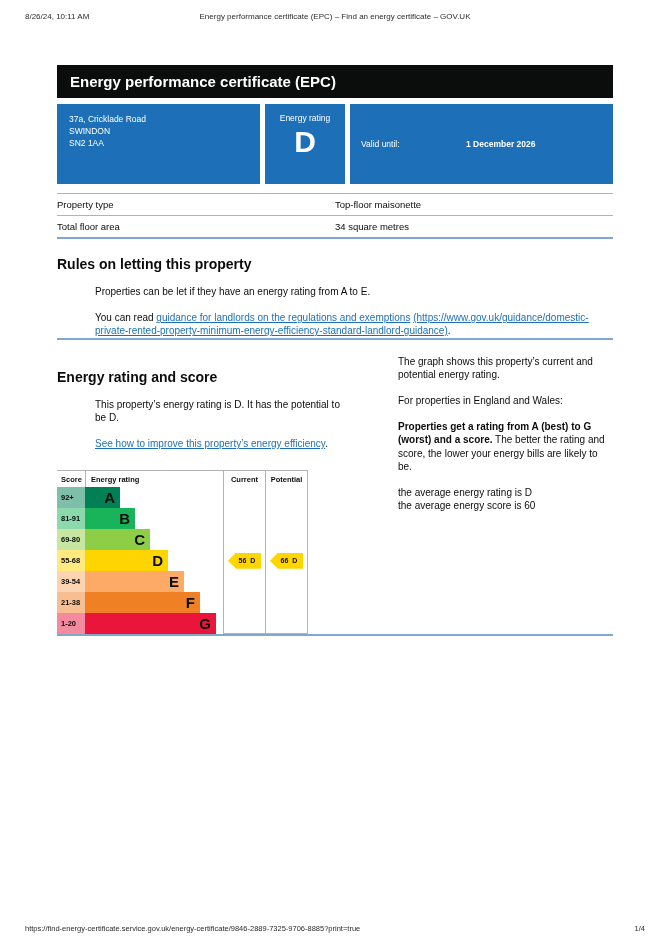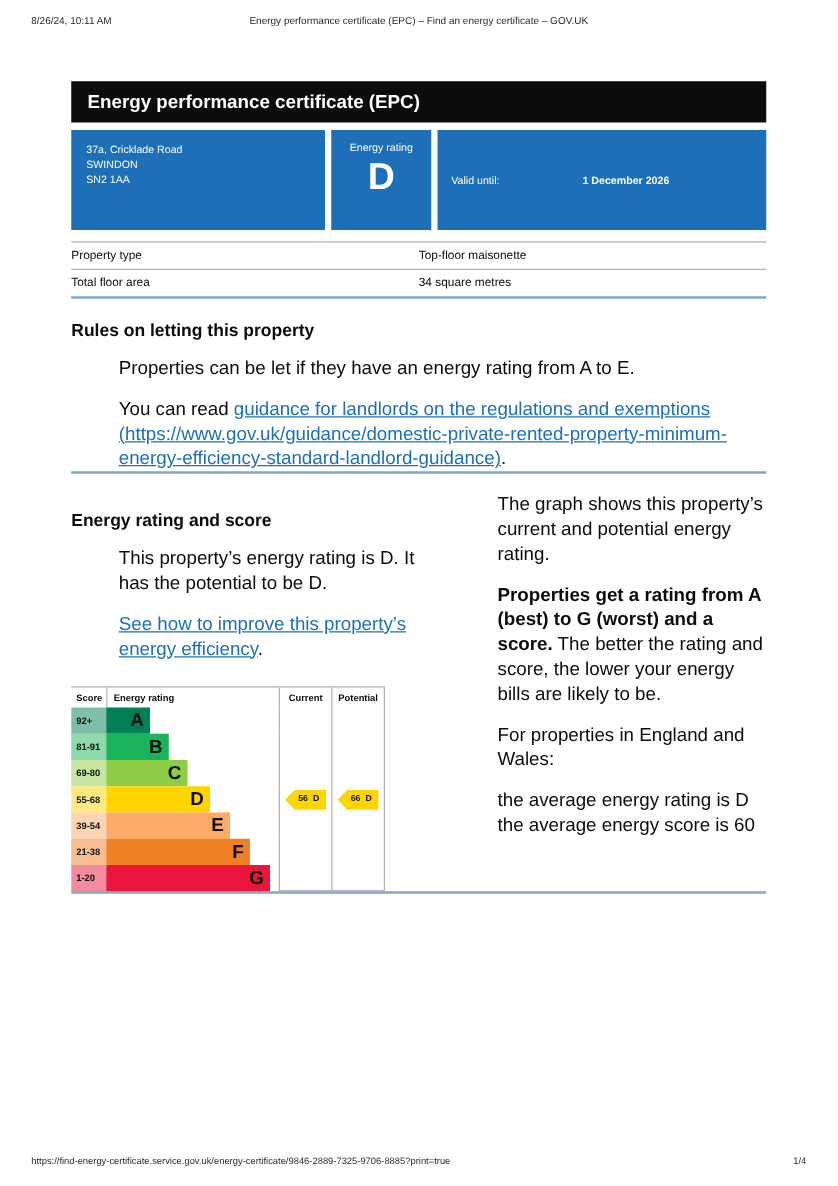--- a/index.html
+++ b/index.html
@@ -36,21 +36,21 @@
   .kv-table { margin-top: 9px; }
   .kv-row { display: flex; align-items: center; border-top: 1px solid #b1b4b6; height: 22px; font-size: 9.5px; }
   .kv-label { width: 50%; }
 
   hr.rule { border: none; border-top: 2px solid #7fa8cc; margin: 0; }
   .rule-1 { margin-top: 10px; }
   .rule-2 { margin-top: 24px; }
   .rule-3 { margin-top: 16px; }
 
   h2.section-heading { font-size: 14px; font-weight: bold; margin-top: 17px; }
-  p.body-text { font-size: 15px; line-height: 1.32; margin-top: 13px; padding-left: 38px; }
+  p.body-text { font-size: 10px; line-height: 1.32; margin-top: 13px; padding-left: 38px; }
   a.gov-link { color: #1d70b8; text-decoration: underline; }
 
   .two-col { display: flex; gap: 13px; margin-top: 12px; }
   .col-left { width: 290px; flex-shrink: 0; }
   .col-right { flex: 1; }
   .col-right p.body-text:first-child { margin-top: 3px; }
   .mt-lg { margin-top: 21px; }
   .mt-xl { margin-top: 25px; }
 
   
@@ -219,22 +219,22 @@
               </div>
               <div class="c-current"></div>
               <div class="c-potential"></div>
             </div>
           </div>
       </div>
     </div>
 
     <div class="col-right">
       <p class="body-text">The graph shows this property’s current and potential energy rating.</p>
+      <p class="body-text mt-xl">For properties in England and Wales:</p>
       <p class="body-text mt-lg"><b>Properties get a rating from A (best) to G (worst) and a score.</b><span> The better the rating and score, the lower your energy bills are likely to be.</span></p>
-      <p class="body-text mt-xl">For properties in England and Wales:</p>
       <p class="body-text"><span>the average energy rating is D</span><br><span>the average energy score is 60</span></p>
     </div>
   </div>
 
   <hr class="rule rule-3">
 
 </div>
 
 <div class="print-footer">
   <span>https://find-energy-certificate.service.gov.uk/energy-certificate/9846-2889-7325-9706-8885?print=true</span>

